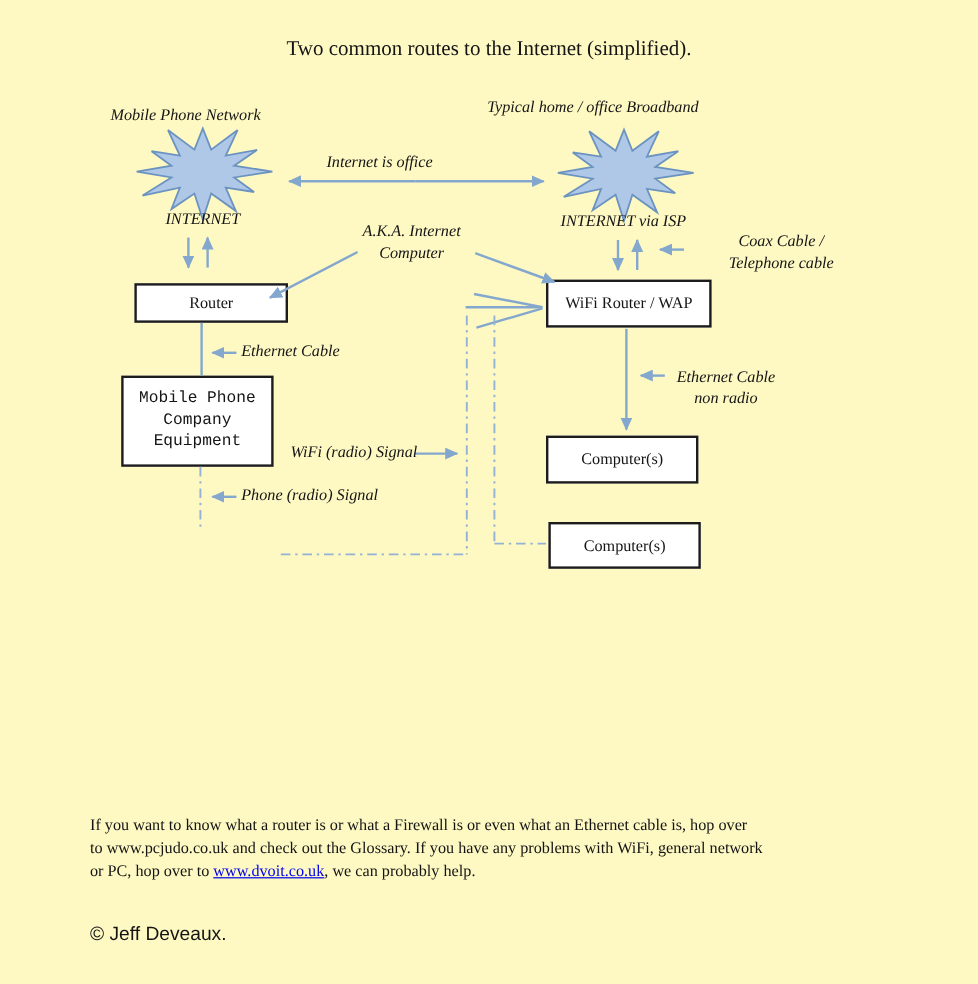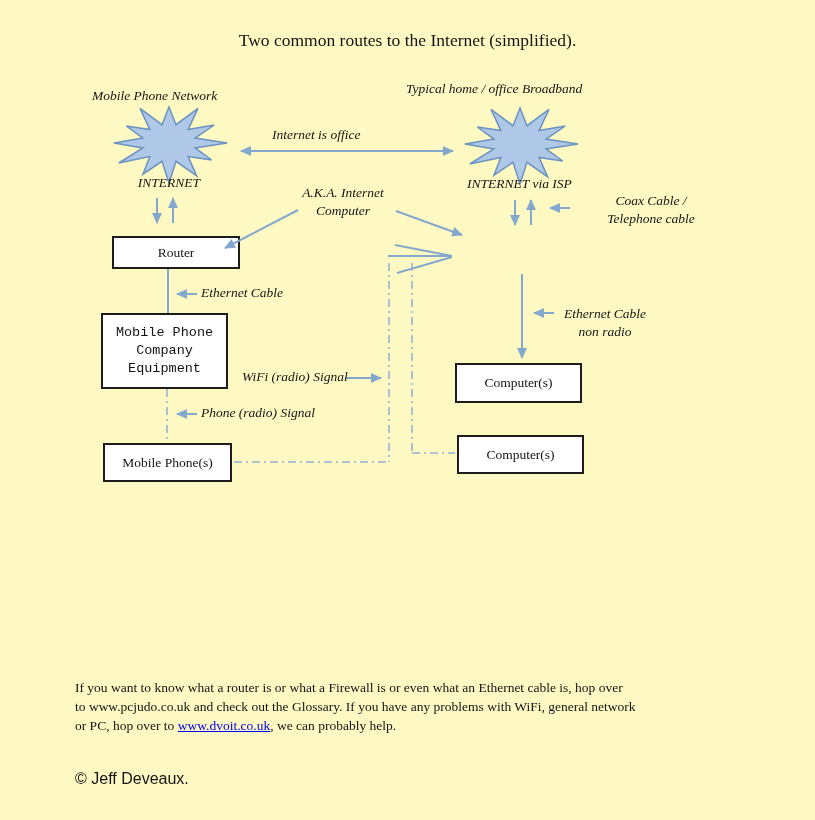--- a/index.html
+++ b/index.html
@@ -40,26 +40,26 @@
   .ah  { fill:var(--line); }
 </style>
 </head>
 <body>
 
 <div class="page">
 
   <div class="title">Two common routes to the Internet (simplified).</div>
 
   <div class="box" style="left:112px; top:236px; width:128px; height:33px;">Router</div>
+  <div class="box" style="left:455px; top:233px; width:138px; height:40px;">WiFi Router / WAP</div>
   <div class="box" style="left:101px; top:313px; width:127px; height:76px;font-family:Liberation Mono, monospace;">Mobile Phone
 Company
 Equipment</div>
   <div class="box" style="left:455px; top:363px; width:127px; height:40px;">Computer(s)</div>
   <div class="box" style="left:457px; top:435px; width:127px; height:39px;">Computer(s)</div>
-  <div class="box" style="left:103px; top:443px; width:129px; height:39px;">Mobile Phone(s)</div>
 
   <svg class="overlay" width="815" height="820" viewBox="0 0 815 820">
     <defs>
       <marker id="ah" markerUnits="userSpaceOnUse" markerWidth="12" markerHeight="10" refX="10" refY="5" orient="auto">
         <path class="ah" d="M0,0 L11,5 L0,10 Z"></path>
       </marker>
       <polygon id="starburst" class="star" points="58,0 26.1,4.9 42.7,17 19.1,13.4 27.6,32.9 7,18.3 0,40 -7,18.3 -26.1,31.2 -19.1,13.4 -50.2,20 -26.1,4.9 -55.1,0 -26.1,-4.9 -42.7,-17 -19.1,-13.4 -29,-34.6 -7,-18.3 0,-36 7,-18.3 29,-34.6 19.1,-13.4 45.2,-18 26.1,-4.9"></polygon>
     </defs>
 
     <g transform="translate(169,143)">

